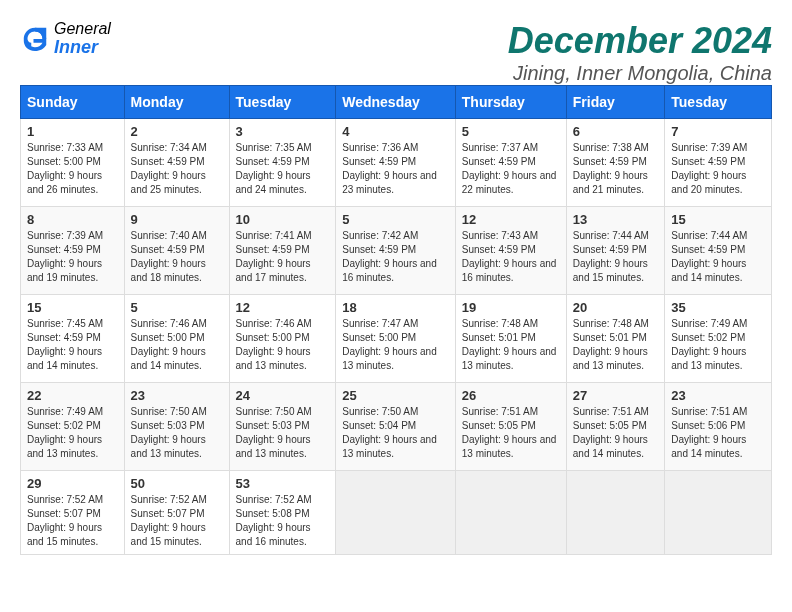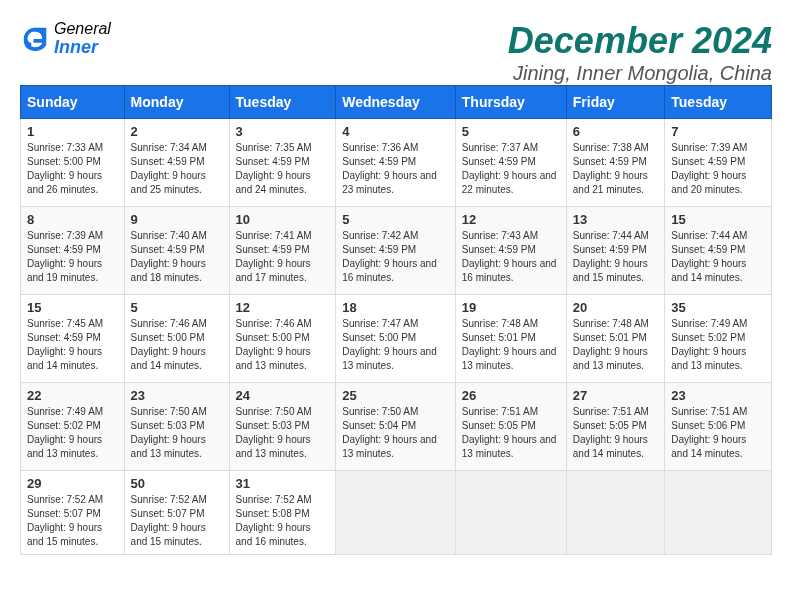--- a/index.html
+++ b/index.html
@@ -366,21 +366,21 @@
       </td>
         <td>
         <span class="day-number">50</span>
         <div class="day-info">
           Sunrise: 7:52 AM<br>
           Sunset: 5:07 PM<br>
           Daylight: 9 hours and 15 minutes.
         </div>
       </td>
         <td>
-        <span class="day-number">31</span>
+        <span class="day-number">53</span>
         <div class="day-info">
           Sunrise: 7:52 AM<br>
           Sunset: 5:08 PM<br>
           Daylight: 9 hours and 16 minutes.
         </div>
       </td>
         <td class="empty-cell"></td>
         <td class="empty-cell"></td>
         <td class="empty-cell"></td>
         <td class="empty-cell"></td>

